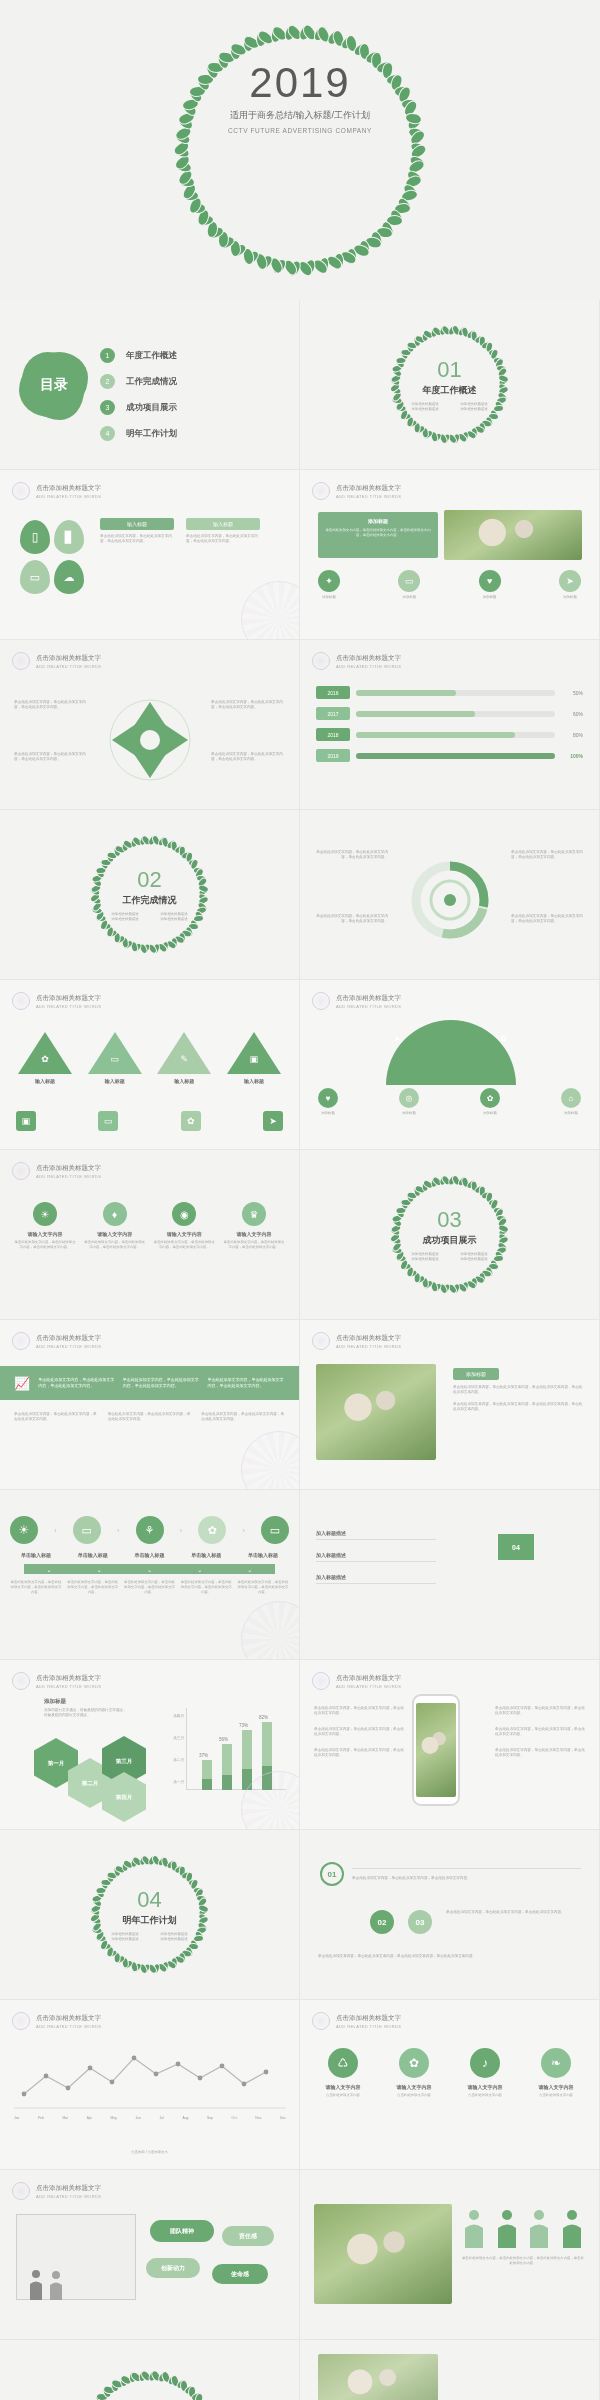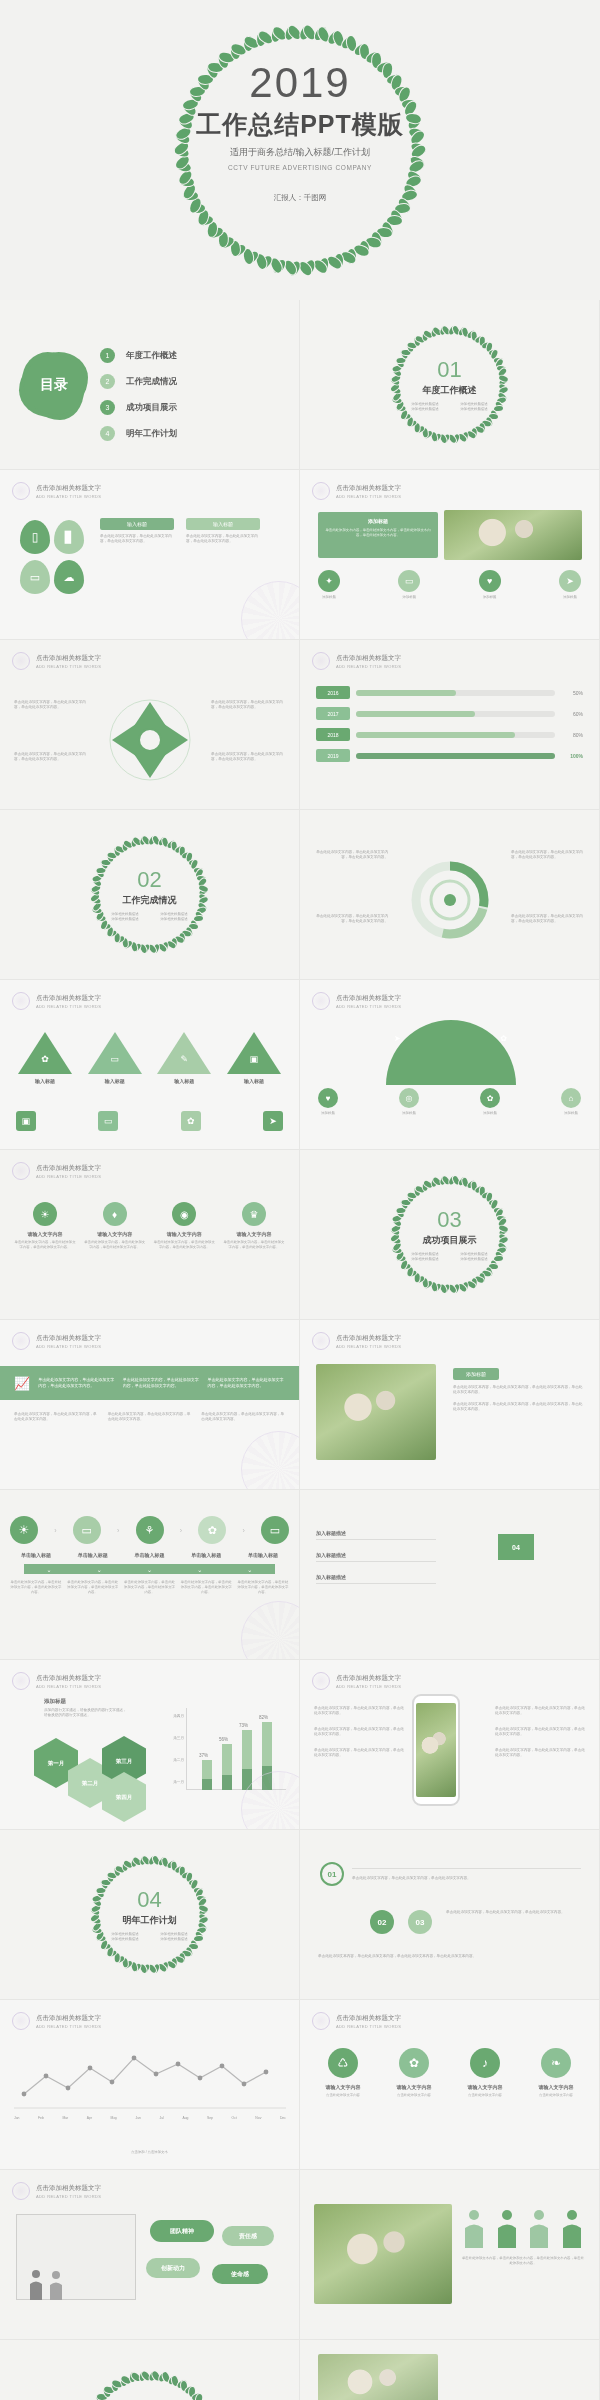--- a/index.html
+++ b/index.html
@@ -242,24 +242,22 @@
         <div class="leaf" style="width: 15px; height: 9px; background: rgb(94, 163, 106); left: 204.977px; top: 42.5834px; border-radius: 60% 40% 55% 45% / 55% 50% 50% 45%; transform: rotate(354.4deg);"></div>
         <div class="leaf" style="width: 15px; height: 9px; background: rgb(94, 163, 106); left: 207.141px; top: 45.5611px; border-radius: 60% 40% 55% 45% / 55% 50% 50% 45%; transform: rotate(293.6deg);"></div>
         <div class="leaf" style="width: 15px; height: 9px; background: rgb(94, 163, 106); left: 213.121px; top: 54.9838px; border-radius: 60% 40% 55% 45% / 55% 50% 50% 45%; transform: rotate(361.6deg);"></div>
         <div class="leaf" style="width: 15px; height: 9px; background: rgb(94, 163, 106); left: 214.894px; top: 58.2091px; border-radius: 60% 40% 55% 45% / 55% 50% 50% 45%; transform: rotate(300.8deg);"></div>
         <div class="leaf" style="width: 15px; height: 9px; background: rgb(94, 163, 106); left: 219.645px; top: 68.307px; border-radius: 60% 40% 55% 45% / 55% 50% 50% 45%; transform: rotate(368.8deg);"></div>
         <div class="leaf" style="width: 15px; height: 9px; background: rgb(94, 163, 106); left: 221px; top: 71.7291px; border-radius: 60% 40% 55% 45% / 55% 50% 50% 45%; transform: rotate(308deg);"></div>
         <div class="leaf" style="width: 15px; height: 9px; background: rgb(94, 163, 106); left: 224.449px; top: 82.3429px; border-radius: 60% 40% 55% 45% / 55% 50% 50% 45%; transform: rotate(376deg);"></div>
       </div>
     <div class="cover-text">
       <div class="cover-year">2019</div>
-      <div class="cover-title">工作总结PPT模版</div>
       <div class="cover-sub">适用于商务总结/输入标题/工作计划</div>
       <div class="cover-en">CCTV FUTURE ADVERTISING COMPANY</div>
-      <div class="cover-author">汇报人：千图网</div>
     </div>
   </div>
 
   <div class="grid">
 
     <div class="slide">
       <div class="toc-blob">目录</div>
       <div class="toc-list">
         <div class="toc-row">
           <div class="toc-num" style="background:#6aa971">1</div>

